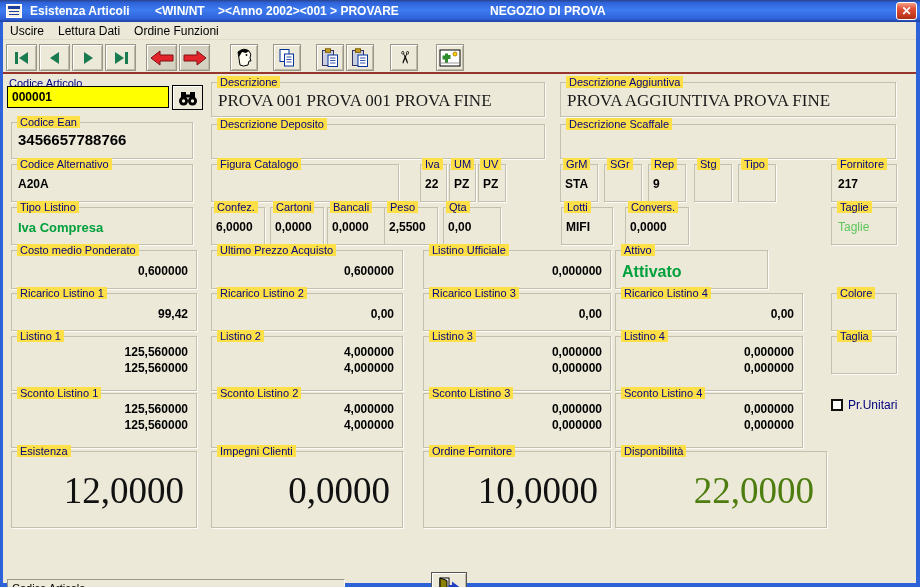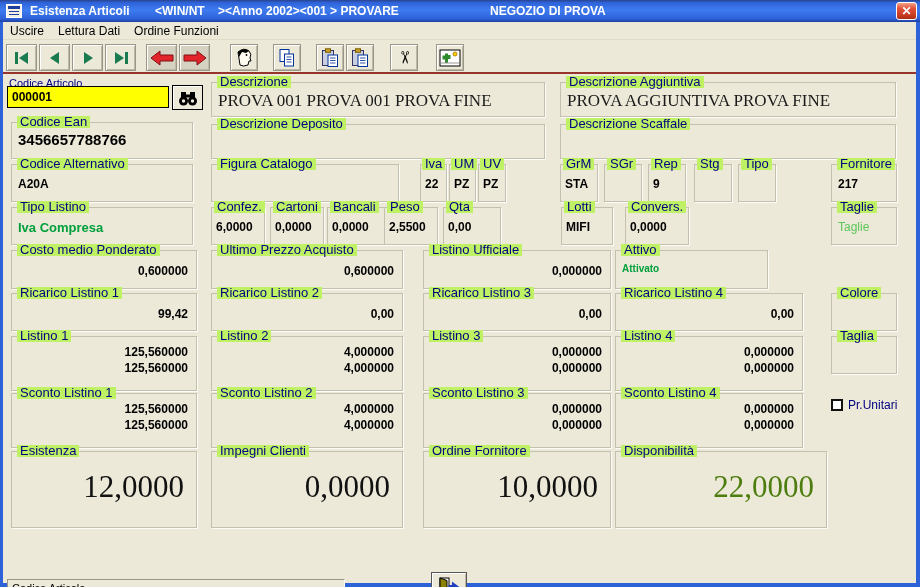--- a/index.html
+++ b/index.html
@@ -25,28 +25,28 @@
   .toolbar { position:absolute; left:0; top:18px; width:913px; height:34px;
     border-bottom:2px solid #97342B; }
   .tbtn { position:absolute; top:4px; height:27px; background:#ECE9D8; border:1px solid #9A9789;
     box-shadow:inset 1px 1px 0 #fff, inset -1px -1px 0 #BDB9A8; display:flex; align-items:center;
     justify-content:center; cursor:pointer; }
   .tbtn.gray { background:#D6D2C2; }
   .cutglyph { font-size:17px; display:inline-block; transform:rotate(90deg); line-height:1; }
   
   .form { position:absolute; left:0; top:54px; width:913px; height:507px; }
   .grp { position:absolute; border:1px solid #C3C0B0; box-shadow:1px 1px 0 rgba(255,255,255,.85); background:#ECE9D8; }
-  .lgd { position:absolute; top:-7px; left:5px; background:#bef264; padding:0 3px; font-size:13px;
+  .lgd { position:absolute; top:-7px; left:5px; background:#fde047; padding:0 3px; font-size:11px;
     color:#000080; white-space:nowrap; line-height:12px; }
   .v  { position:absolute; left:6px; top:12px; font-size:12px; font-weight:bold; color:#000; white-space:nowrap; }
   .vr { position:absolute; right:8px; top:13px; font-size:12px; font-weight:bold; color:#000; white-space:nowrap; }
   .v2 { position:absolute; right:8px; top:7px; font-size:12px; font-weight:bold; color:#000;
     text-align:right; line-height:16px; white-space:pre-line; }
   .vserif { position:absolute; left:6px; top:8px; font-family:"Liberation Serif", serif; font-size:17px; color:#1a1a1a; white-space:nowrap; }
-  .big { position:absolute; right:12px; top:17px; font-family:"Liberation Serif", serif; font-size:31px; color:#111; white-space:nowrap; }
+  .big { position:absolute; right:12px; top:17px; font-family:"Liberation Serif", serif; font-size:37px; color:#111; white-space:nowrap; }
   .green { color:#00A03C; }
   .greenlight { color:#5CC75C; font-weight:normal; }
   .teal { color:#4d7c0f; }
   .yellowinput { position:absolute; left:4px; top:10px; width:162px; height:22px; background:#FFFF00;
     border:1px solid #000; font-size:12px; font-weight:bold; font-family:"Liberation Sans",sans-serif; padding:0 4px; }
   .lbl-plain { position:absolute; font-size:11px; color:#000080; white-space:nowrap; }
   .sqbtn { position:absolute; background:#ECE9D8; border:1px solid #000; box-shadow:inset 1px 1px 0 #fff;
     display:flex; align-items:center; justify-content:center; cursor:pointer; }
   .checkrow { position:absolute; display:flex; align-items:center; gap:5px; font-size:12px; color:#000080; }
   .checkbox { width:12px; height:12px; background:#fff; border:2px solid #111; }
@@ -303,21 +303,21 @@
       <div class="grp" style="left:208px;top:174px;width:192px;height:39px">
         <span class="lgd">Ultimo Prezzo Acquisto</span>
         <div class="vr">0,600000</div>
       </div>
       <div class="grp" style="left:420px;top:174px;width:188px;height:39px">
         <span class="lgd">Listino Ufficiale</span>
         <div class="vr">0,000000</div>
       </div>
       <div class="grp" style="left:612px;top:174px;width:153px;height:39px">
         <span class="lgd">Attivo</span>
-        <div class="v green" style="font-size:10px">Attivato</div>
+        <div class="v green" style="font-size:16px">Attivato</div>
       </div>
 
       <div class="grp" style="left:8px;top:217px;width:186px;height:38px">
         <span class="lgd">Ricarico Listino 1</span>
         <div class="vr">99,42</div>
       </div>
       <div class="grp" style="left:208px;top:217px;width:192px;height:38px">
         <span class="lgd">Ricarico Listino 2</span>
         <div class="vr">0,00</div>
       </div>

